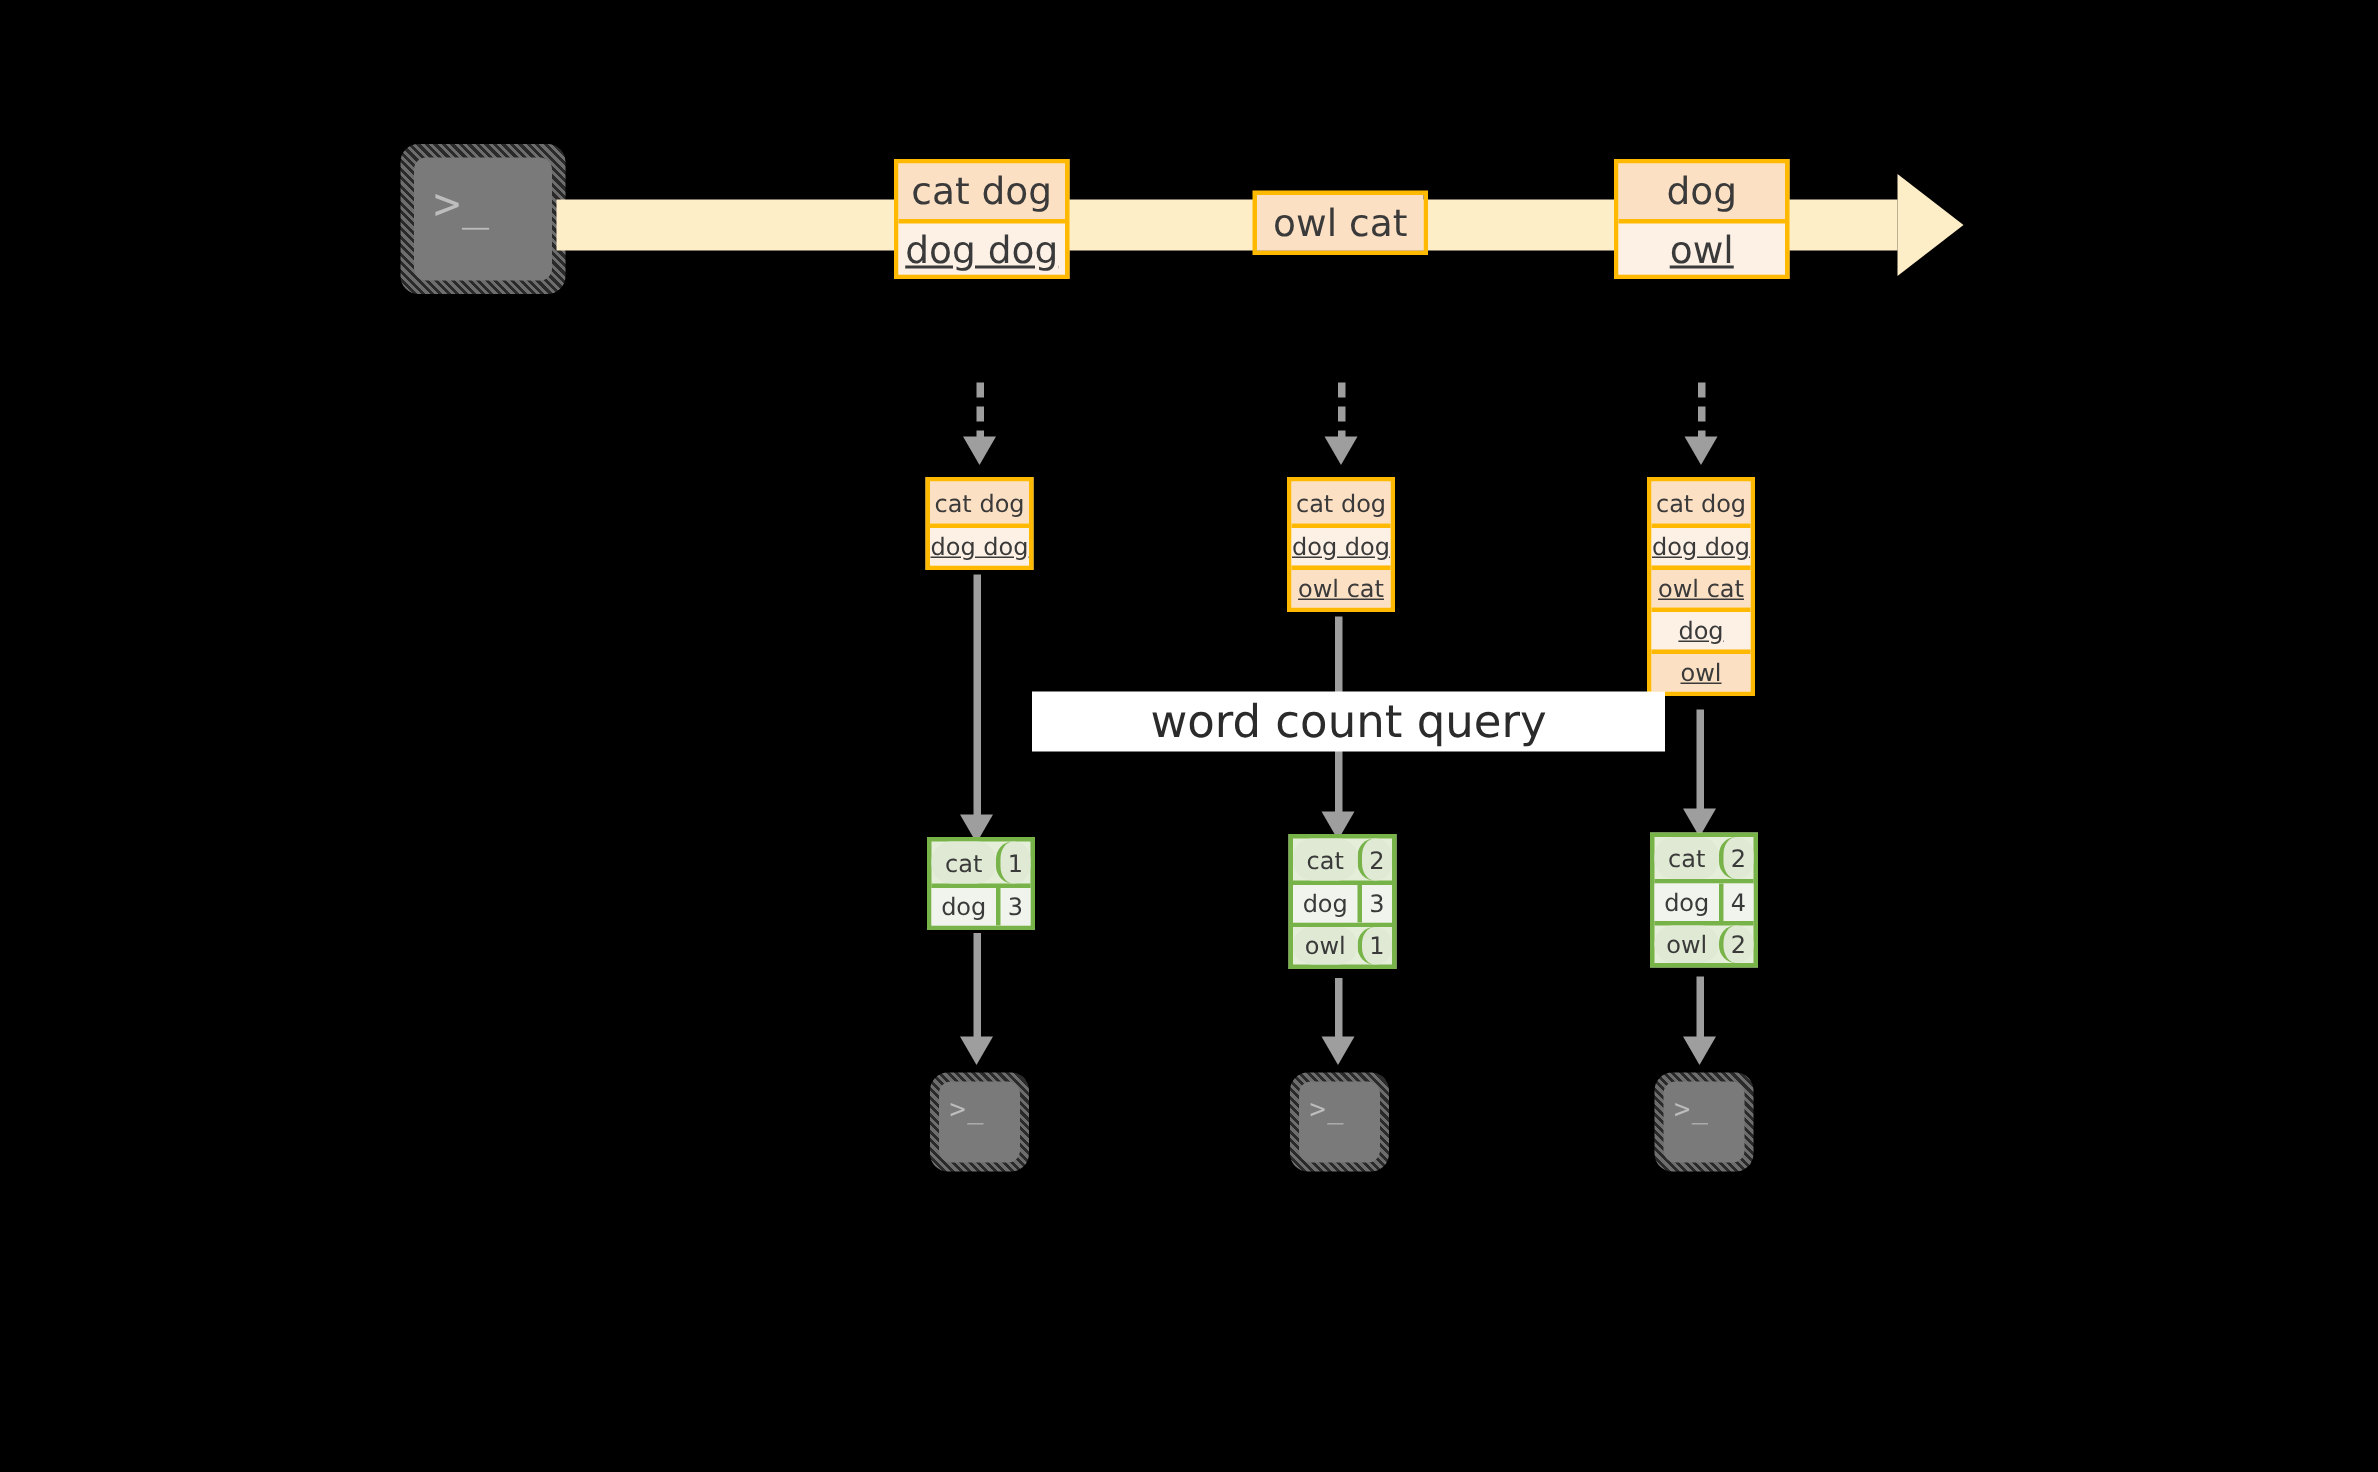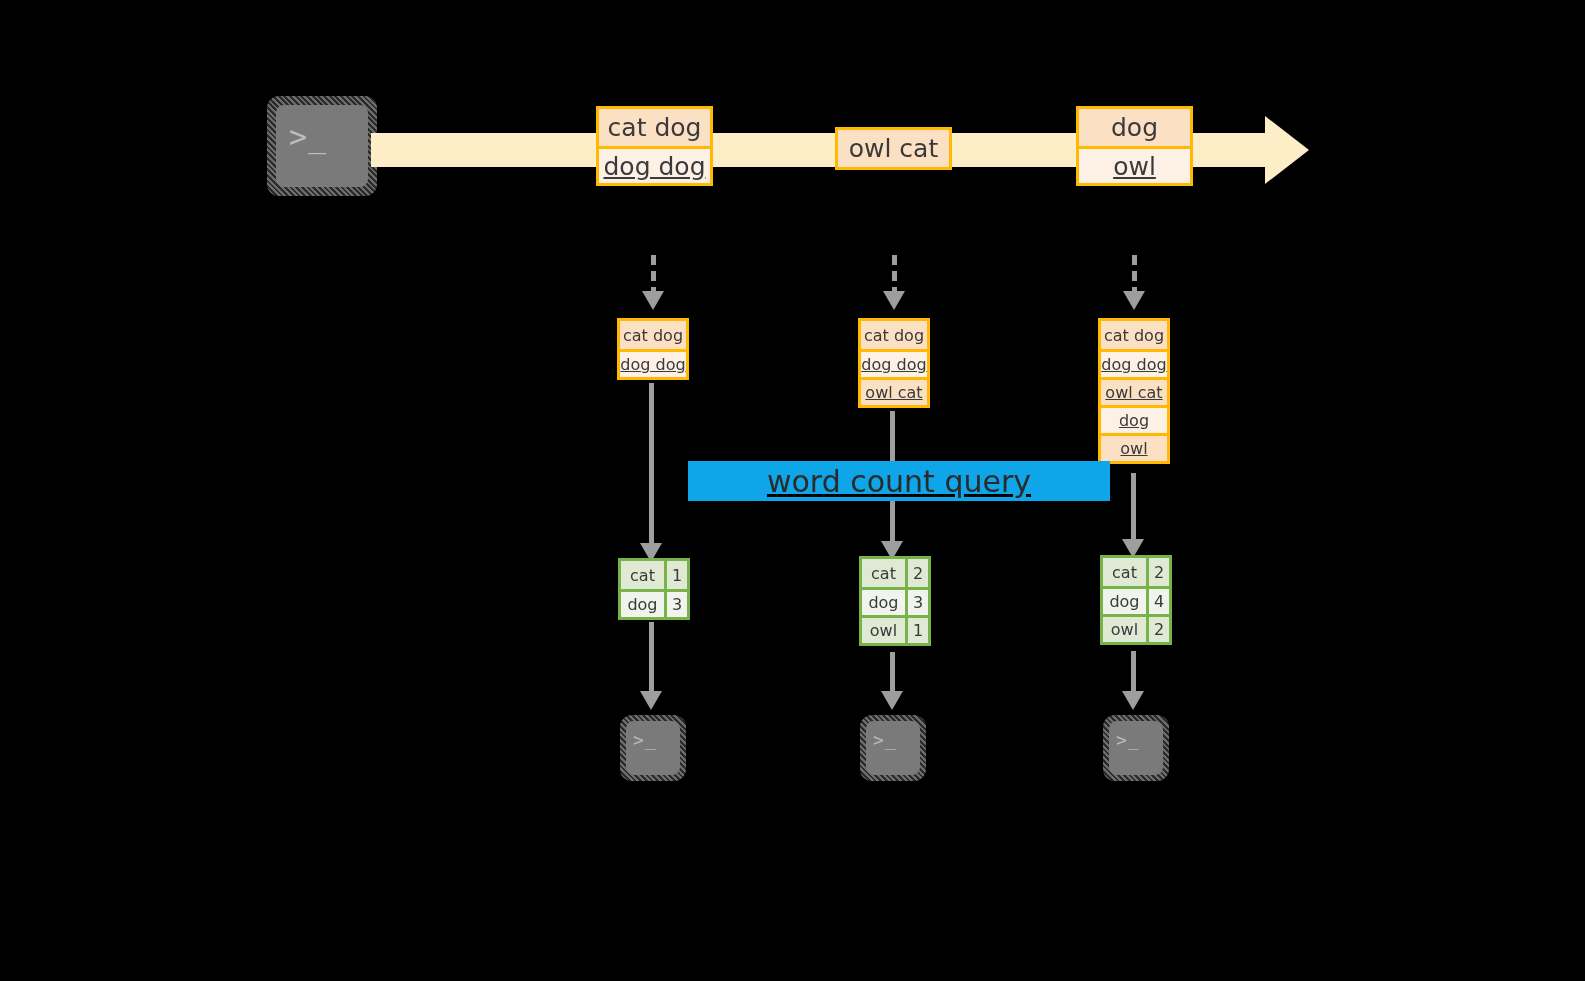--- a/index.html
+++ b/index.html
@@ -91,21 +91,21 @@
     box-sizing: border-box;
     border: 3px solid #78b349;
     background: #e4eed9;
   }
   .grow {
     box-sizing: border-box;
     display: flex;
     height: 28px;
   }
   .grow + .grow { border-top: 3px solid #78b349; }
-  .grow.shade-a .gcell { background: #dfe9d3; }
+  .grow.shade-a .gcell { background: #dfe9d3; border-radius: 13px; }
   .grow.shade-b .gcell { background: #f0f4ec; }
   .gcell {
     box-sizing: border-box;
     display: flex;
     align-items: center;
     justify-content: center;
     font-size: 16px;
     color: #3a3a3a;
     white-space: nowrap;
   }
@@ -130,25 +130,24 @@
     position: absolute;
     width: 0; height: 0;
     border-left: 11px solid transparent;
     border-right: 11px solid transparent;
     border-top: 19px solid #9e9e9e;
   }
 
   
   .query-band {
     position: absolute;
-    background: #0ea5e9;
+    background: #ffffff;
     display: flex;
     align-items: center;
     justify-content: center;
-    text-decoration: underline;
   }
   .query-band span {
     font-size: 30px;
     color: #2b2b2b;
     white-space: nowrap;
   }
 </style>
 </head>
 <body>
 

